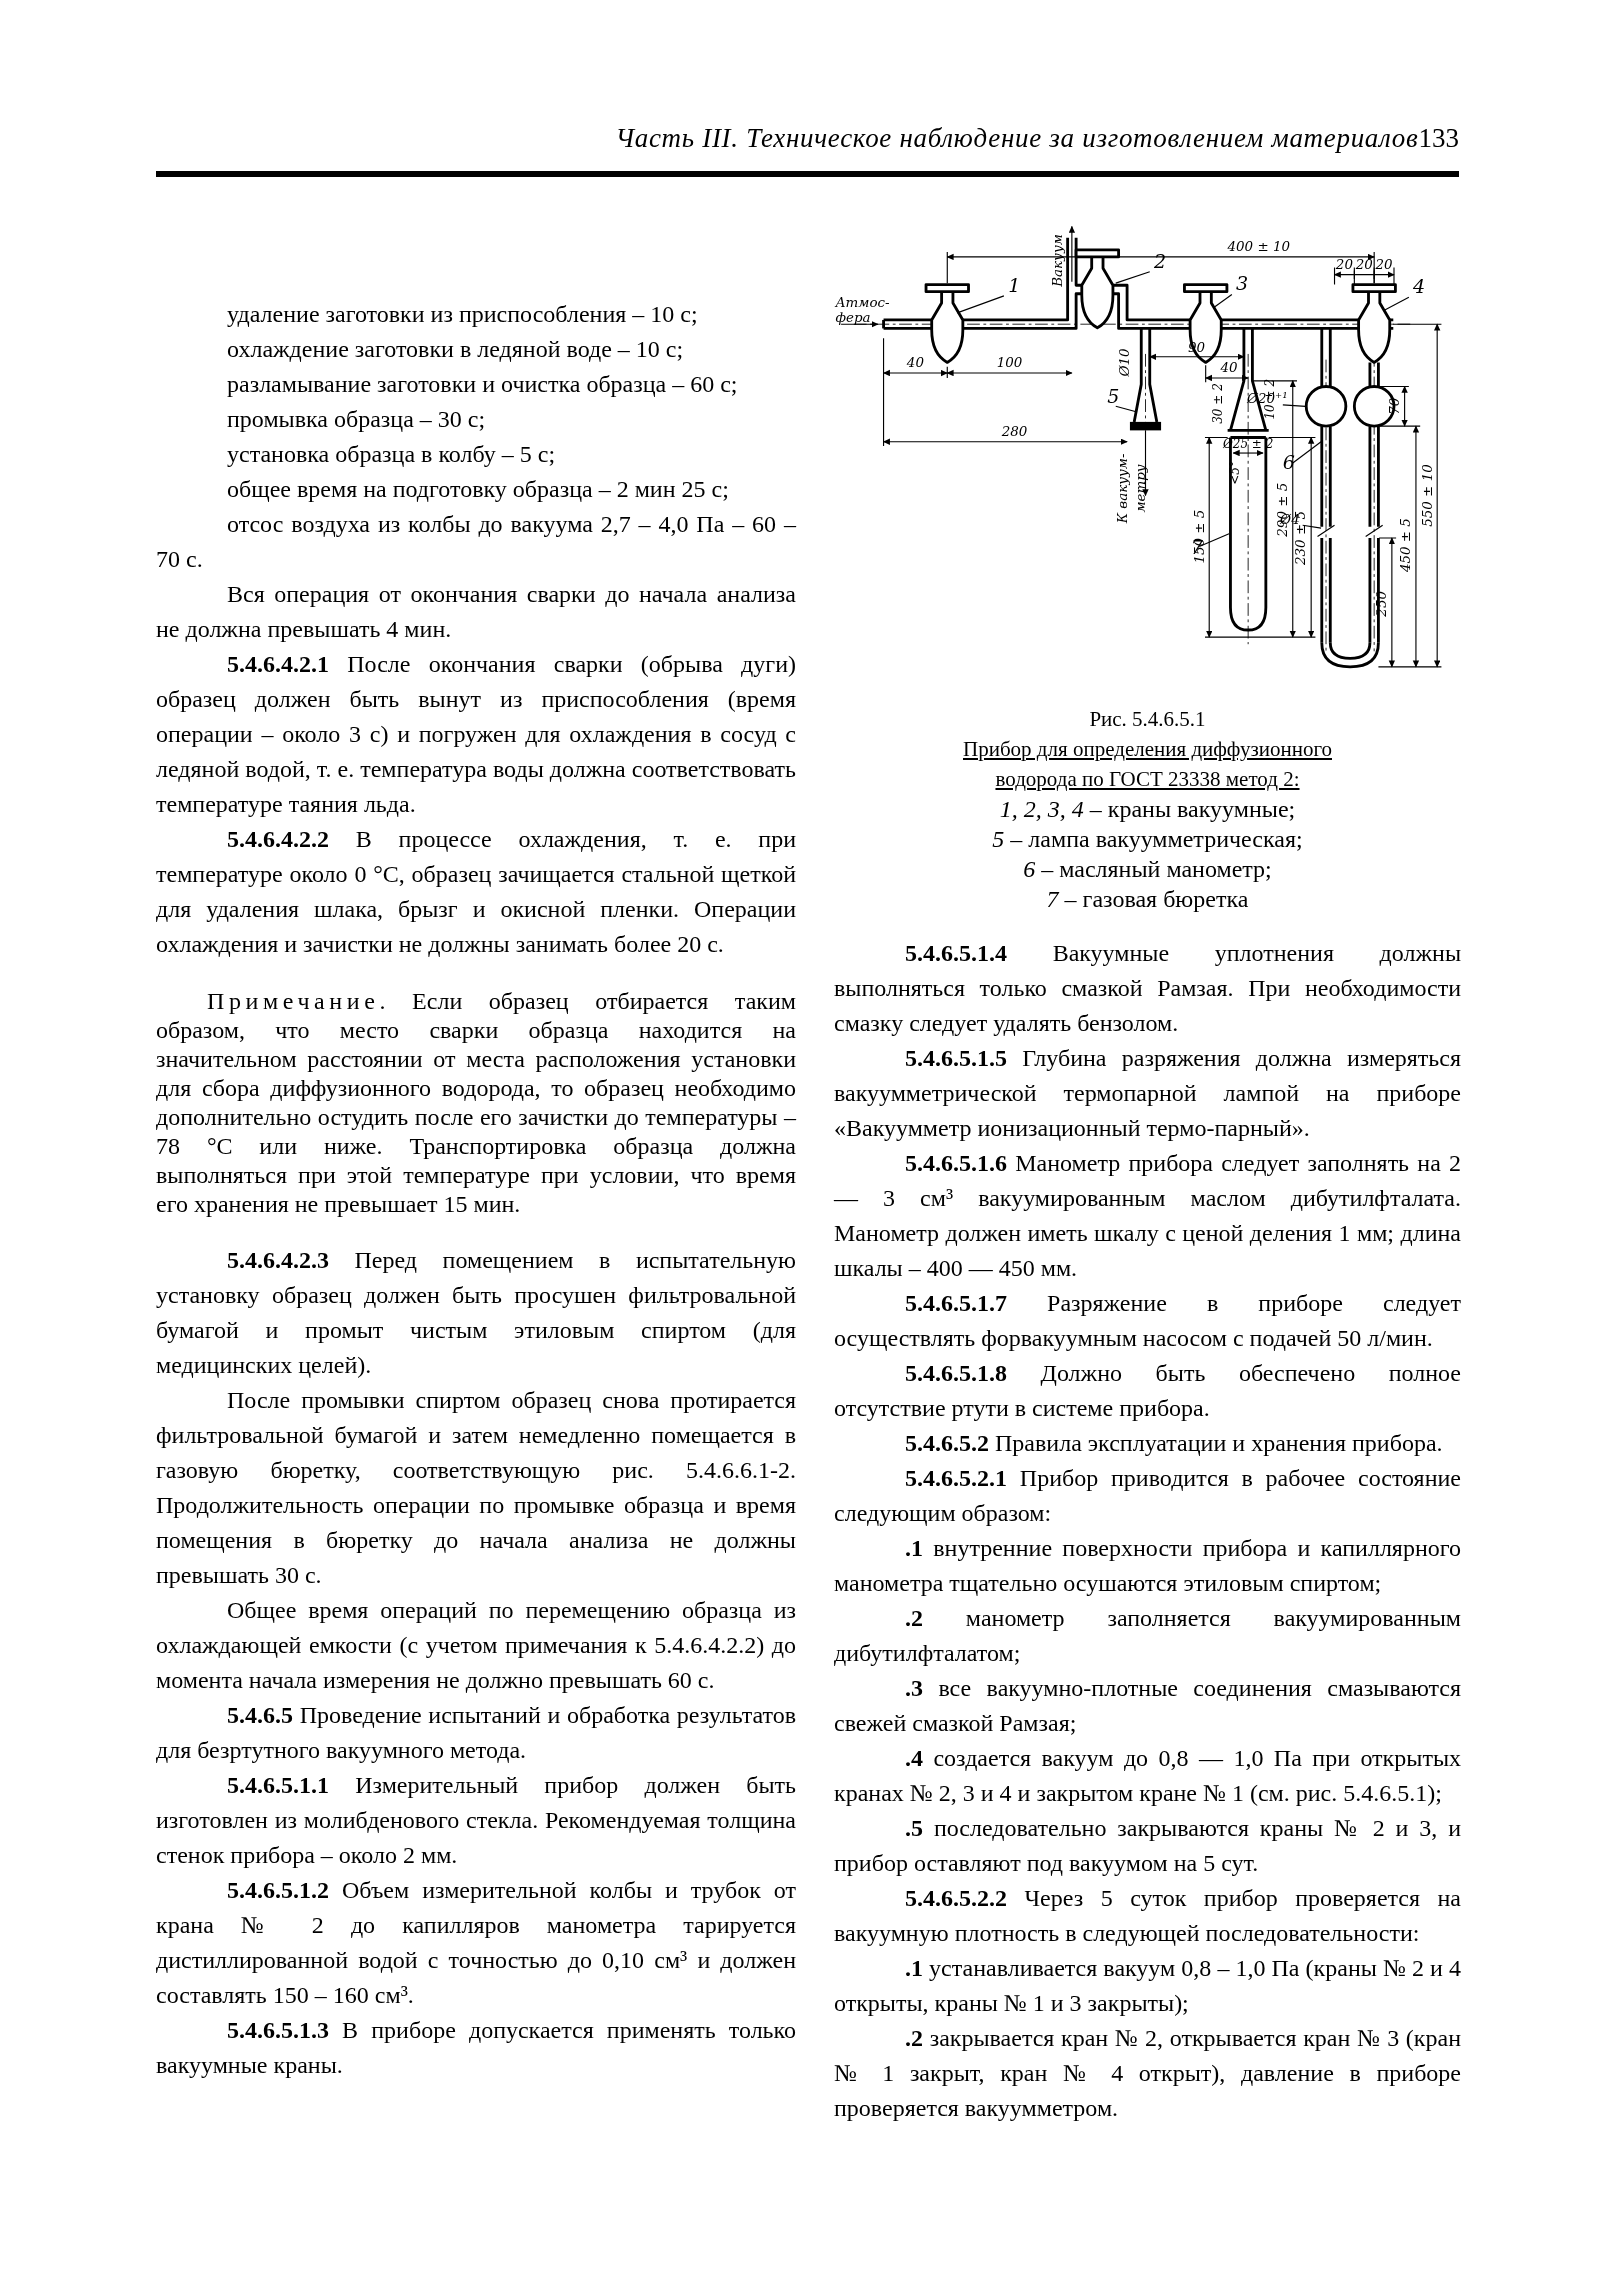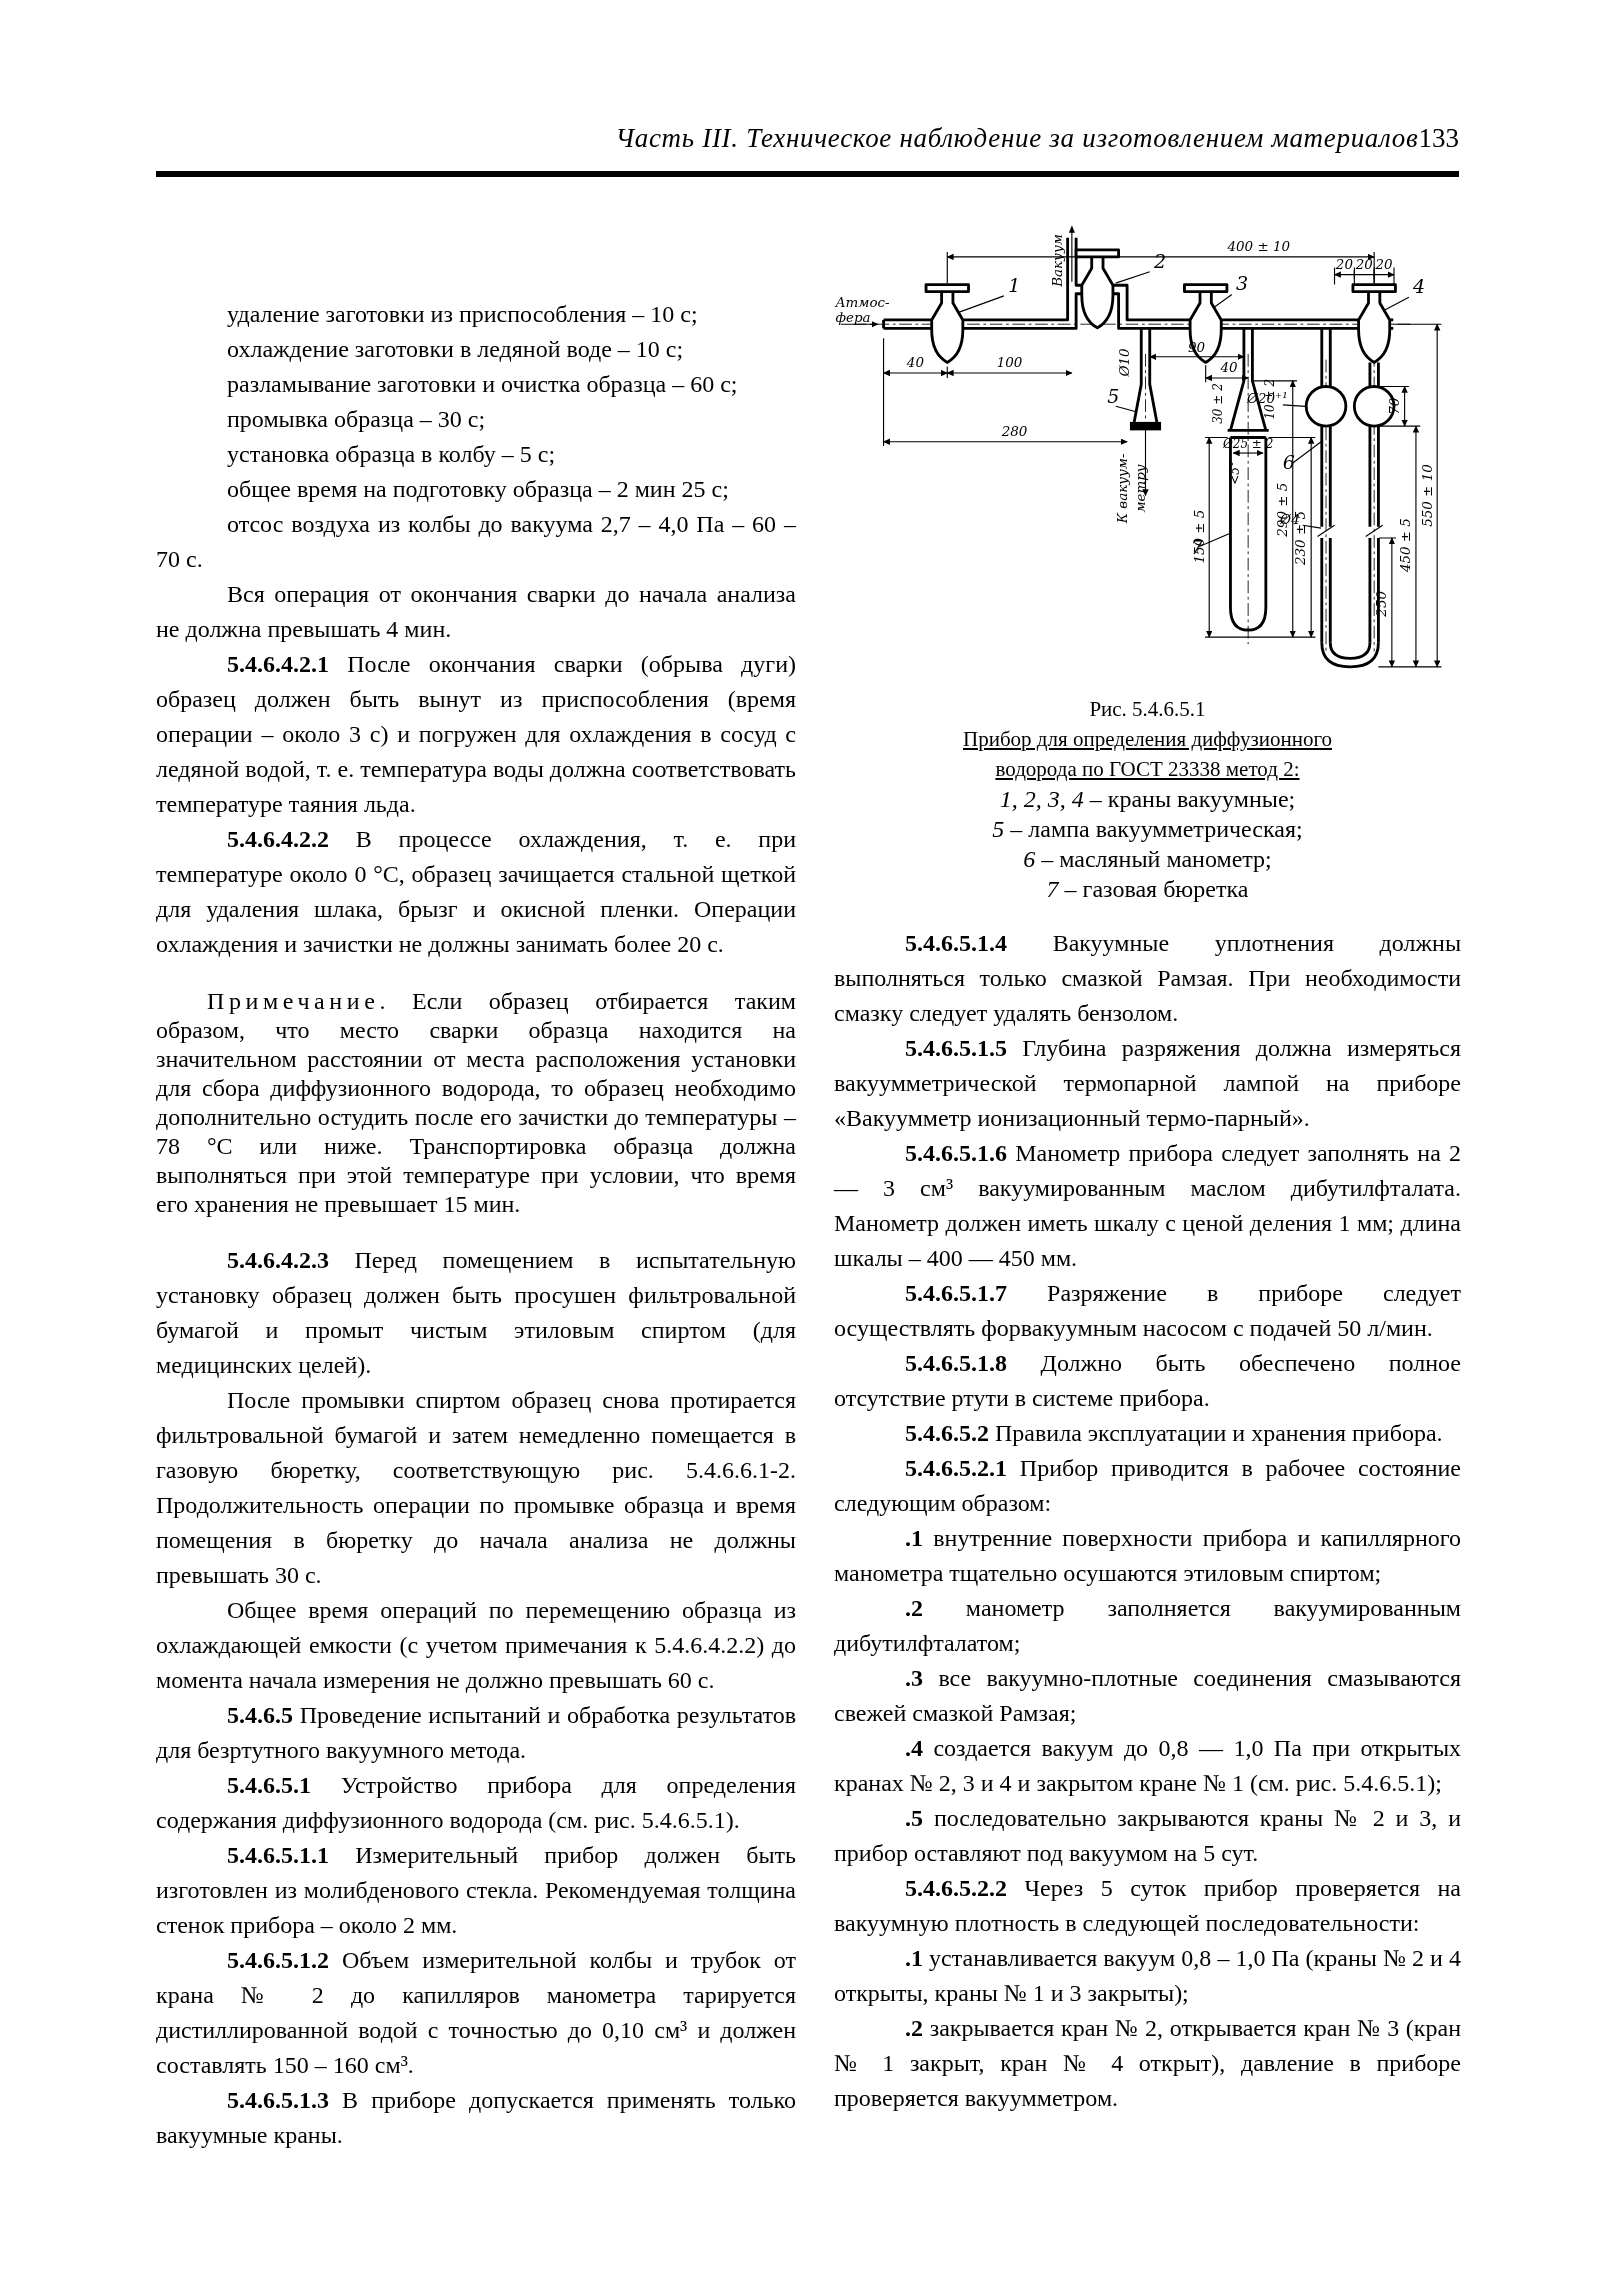--- a/index.html
+++ b/index.html
@@ -19,21 +19,21 @@
   .col-left{width:640px;padding-top:97px;}
   .col-right{width:627px;}
   p.para{margin:0;font-size:24px;line-height:35px;text-align:justify;text-indent:71px;}
   p.para b{font-weight:bold;}
   p.note{
     margin:25px 0 23.6px 0;font-size:24px;line-height:29px;text-align:justify;text-indent:51px;
   }
   .note-label{letter-spacing:4.6px;}
   figure{margin:18.3px 0 0 0;padding:0;}
   figure svg{display:block;width:623px;height:auto;}
-  figcaption{margin-top:8px;font-size:21px;line-height:30px;text-align:center;}
+  figcaption{margin-top:18px;font-size:21px;line-height:30px;text-align:center;}
   .cap-legend{font-size:24px;}
   .cap-legend i{font-style:italic;}
   
   .gl{fill:none;stroke:#000;stroke-width:4;stroke-linejoin:round;}
   .glf{fill:#fff;stroke:#000;stroke-width:4;stroke-linejoin:round;}
   .solid{fill:#000;stroke:none;}
   .thin{stroke:#000;stroke-width:1.6;fill:none;}
   .cl{stroke:#000;stroke-width:1.2;fill:none;stroke-dasharray:18 5 4 5;}
   .dim{stroke:#000;stroke-width:1.6;fill:none;marker-start:url(#ar);marker-end:url(#ar);}
   .arr1{stroke:#000;stroke-width:1.6;fill:none;marker-end:url(#ar);}
@@ -65,21 +65,20 @@
       <p class="para"><b></b><span>Вся операция от окончания сварки до начала анализа не должна превышать 4 мин.</span></p>
       <p class="para"><b>5.4.6.4.2.1</b><span> После окончания сварки (обрыва дуги) образец должен быть вынут из приспособления (время операции – около 3 с) и погружен для охлаждения в сосуд с ледяной водой, т. е. температура воды должна соответствовать температуре таяния льда.</span></p>
       <p class="para"><b>5.4.6.4.2.2</b><span> В процессе охлаждения, т. е. при температуре около 0 °С, образец зачищается стальной щеткой для удаления шлака, брызг и окисной пленки. Операции охлаждения и зачистки не должны занимать более 20 с.</span></p>
 
       <p class="note"><span class="note-label">Примечание</span><span>. Если образец отбирается таким образом, что место сварки образца находится на значительном расстоянии от места расположения установки для сбора диффузионного водорода, то образец необходимо дополнительно остудить после его зачистки до температуры – 78 °С или ниже. Транспортировка образца должна выполняться при этой температуре при условии, что время его хранения не превышает 15 мин.</span></p>
 
       <p class="para"><b>5.4.6.4.2.3</b><span> Перед помещением в испытательную установку образец должен быть просушен фильтровальной бумагой и промыт чистым этиловым спиртом (для медицинских целей).</span></p>
       <p class="para"><b></b><span>После промывки спиртом образец снова протирается фильтровальной бумагой и затем немедленно помещается в газовую бюретку, соответствующую рис. 5.4.6.6.1-2. Продолжительность операции по промывке образца и время помещения в бюретку до начала анализа не должны превышать 30 с.</span></p>
       <p class="para"><b></b><span>Общее время операций по перемещению образца из охлаждающей емкости (с учетом примечания к 5.4.6.4.2.2) до момента начала измерения не должно превышать 60 с.</span></p>
       <p class="para"><b>5.4.6.5</b><span> Проведение испытаний и обработка результатов для безртутного вакуумного метода.</span></p>
-      <p class="para"><b>5.4.6.5.1</b><span> Устройство прибора для определения содержания диффузионного водорода (см. рис. 5.4.6.5.1).</span></p>
       <p class="para"><b>5.4.6.5.1.1</b><span> Измерительный прибор должен быть изготовлен из молибденового стекла. Рекомендуемая толщина стенок прибора – около 2 мм.</span></p>
       <p class="para"><b>5.4.6.5.1.2</b><span> Объем измерительной колбы и трубок от крана № 2 до капилляров манометра тарируется дистиллированной водой с точностью до 0,10 см³ и должен составлять 150 – 160 см³.</span></p>
       <p class="para"><b>5.4.6.5.1.3</b><span> В приборе допускается применять только вакуумные краны.</span></p>
     </div>
 
     <div class="col-right">
       <figure>
         <svg viewBox="0 0 880 660" xmlns="http://www.w3.org/2000/svg">
           <defs>
             <marker id="ar" markerWidth="10" markerHeight="10" refX="9" refY="4.5" orient="auto-start-reverse" markerUnits="userSpaceOnUse">

